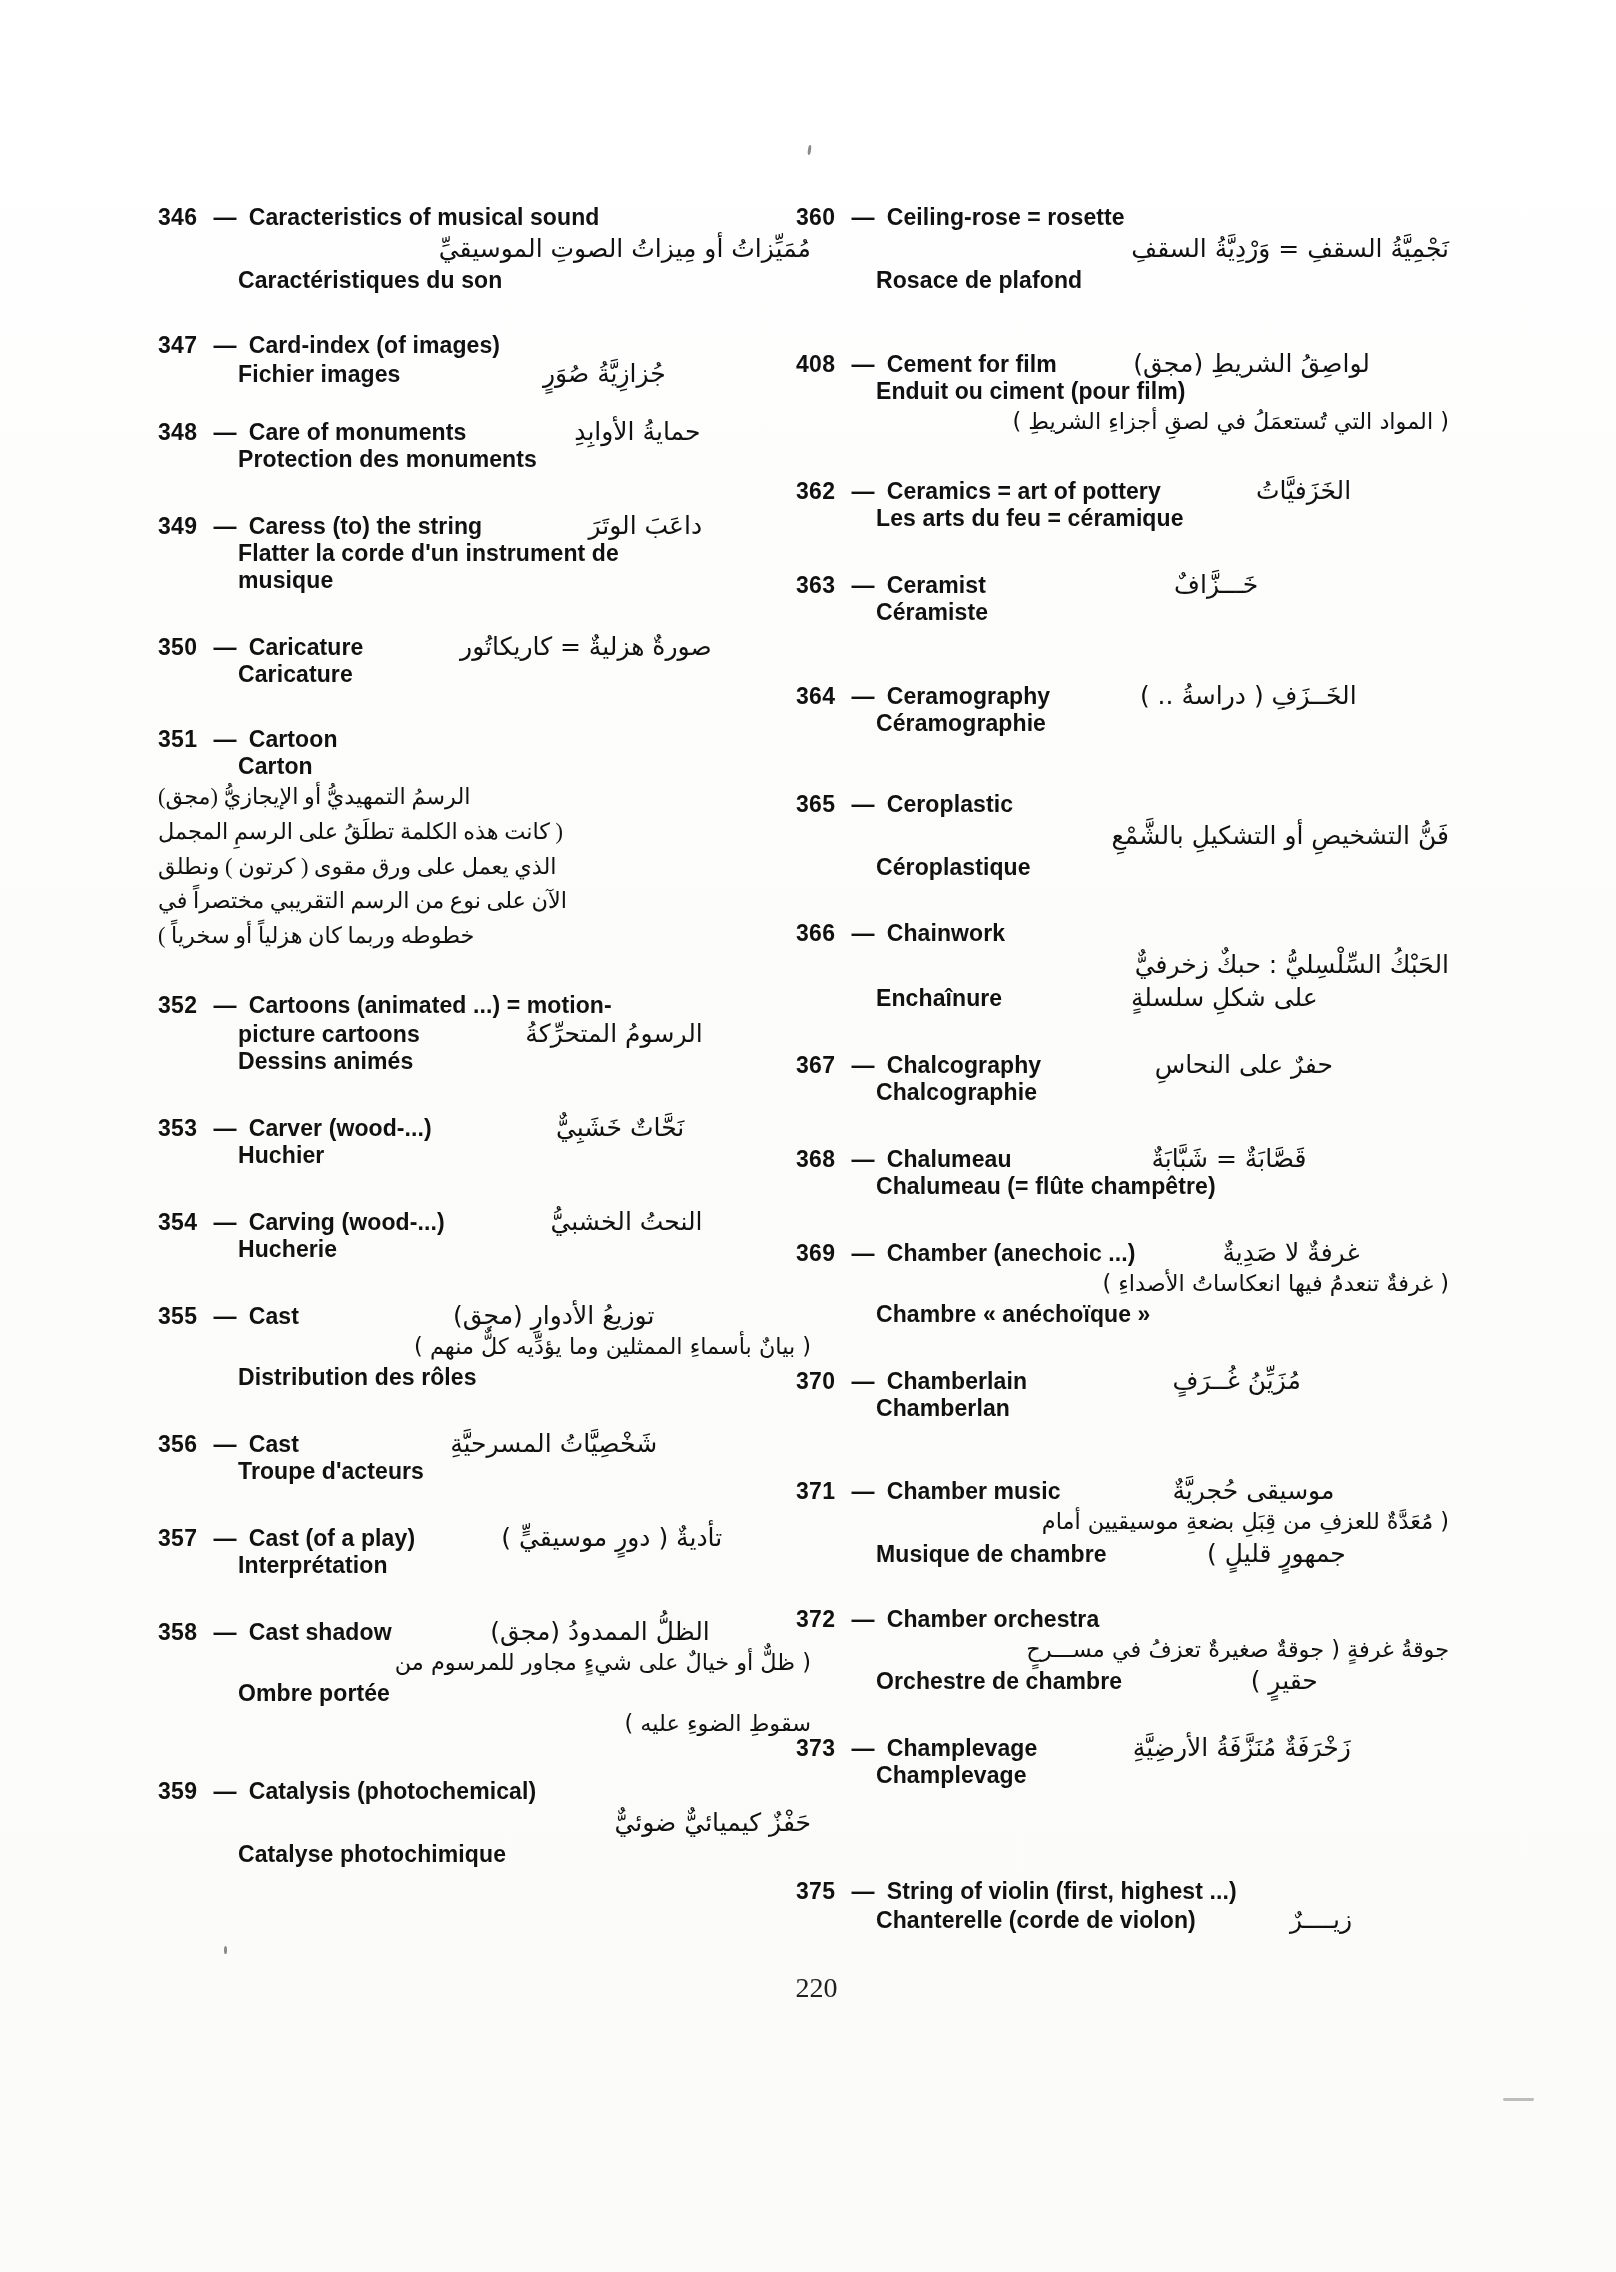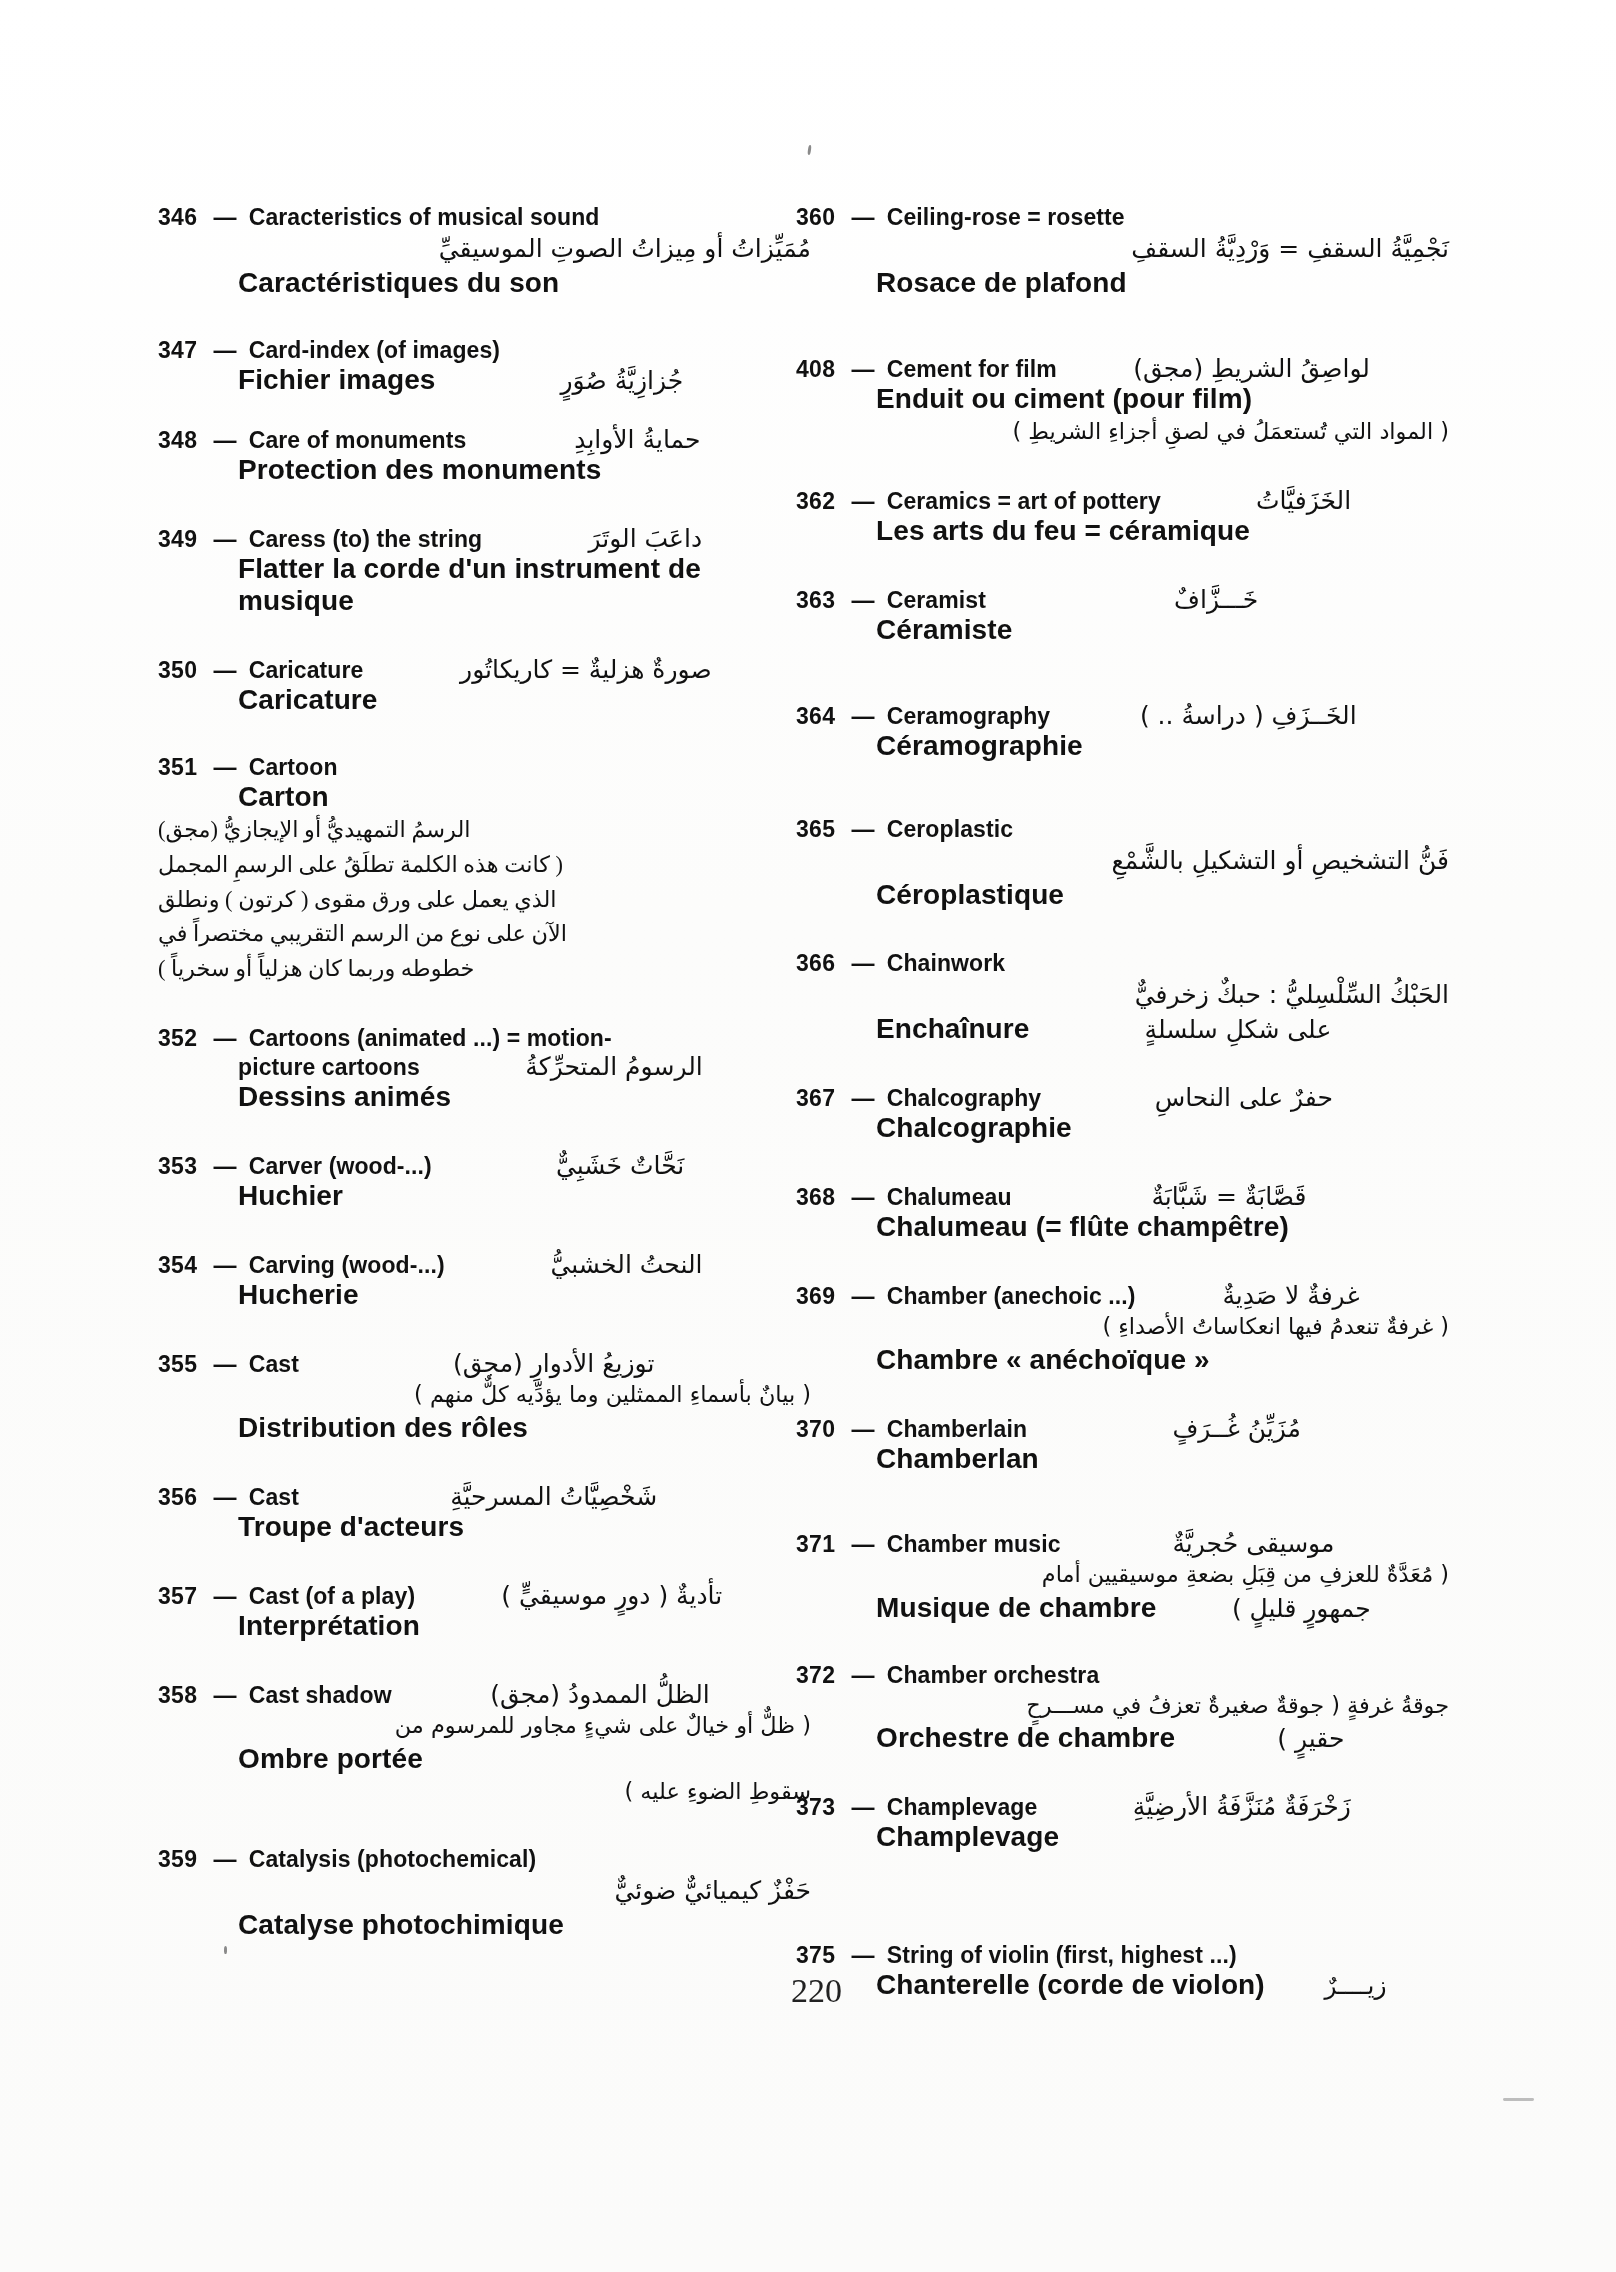--- a/index.html
+++ b/index.html
@@ -71,21 +71,21 @@
     flex: 0 0 auto;
   }
   .en-cont {
     font-size: 23px;
     font-weight: 600;
     letter-spacing: 0.1px;
     margin-left: 80px;
     display: block;
   }
   .fr {
-    font-size: 28px;
+    font-size: 23px;
     font-weight: 600;
     letter-spacing: 0.1px;
     margin-left: 80px;
     display: block;
   }
   .fr-wide {
     margin-left: 80px;
   }
 
   
@@ -137,21 +137,21 @@
   .spacer-md { height: 17.7px; }
   .spacer-lg { height: 34px; }
 
   .page-number {
     position: absolute;
     left: 0;
     right: 0;
     top: 1972px;
     text-align: center;
     font-family: "Liberation Serif", serif;
-    font-size: 34px;
+    font-size: 28px;
     color: #222;
     margin-left: 17px;
   }
 
   .speck {
     position: absolute;
     background: #8a8a8a;
     border-radius: 50%;
   }
   .speck-a { left: 808px; top: 145px; width: 3.4px; height: 9.5px; transform: rotate(8deg); }

